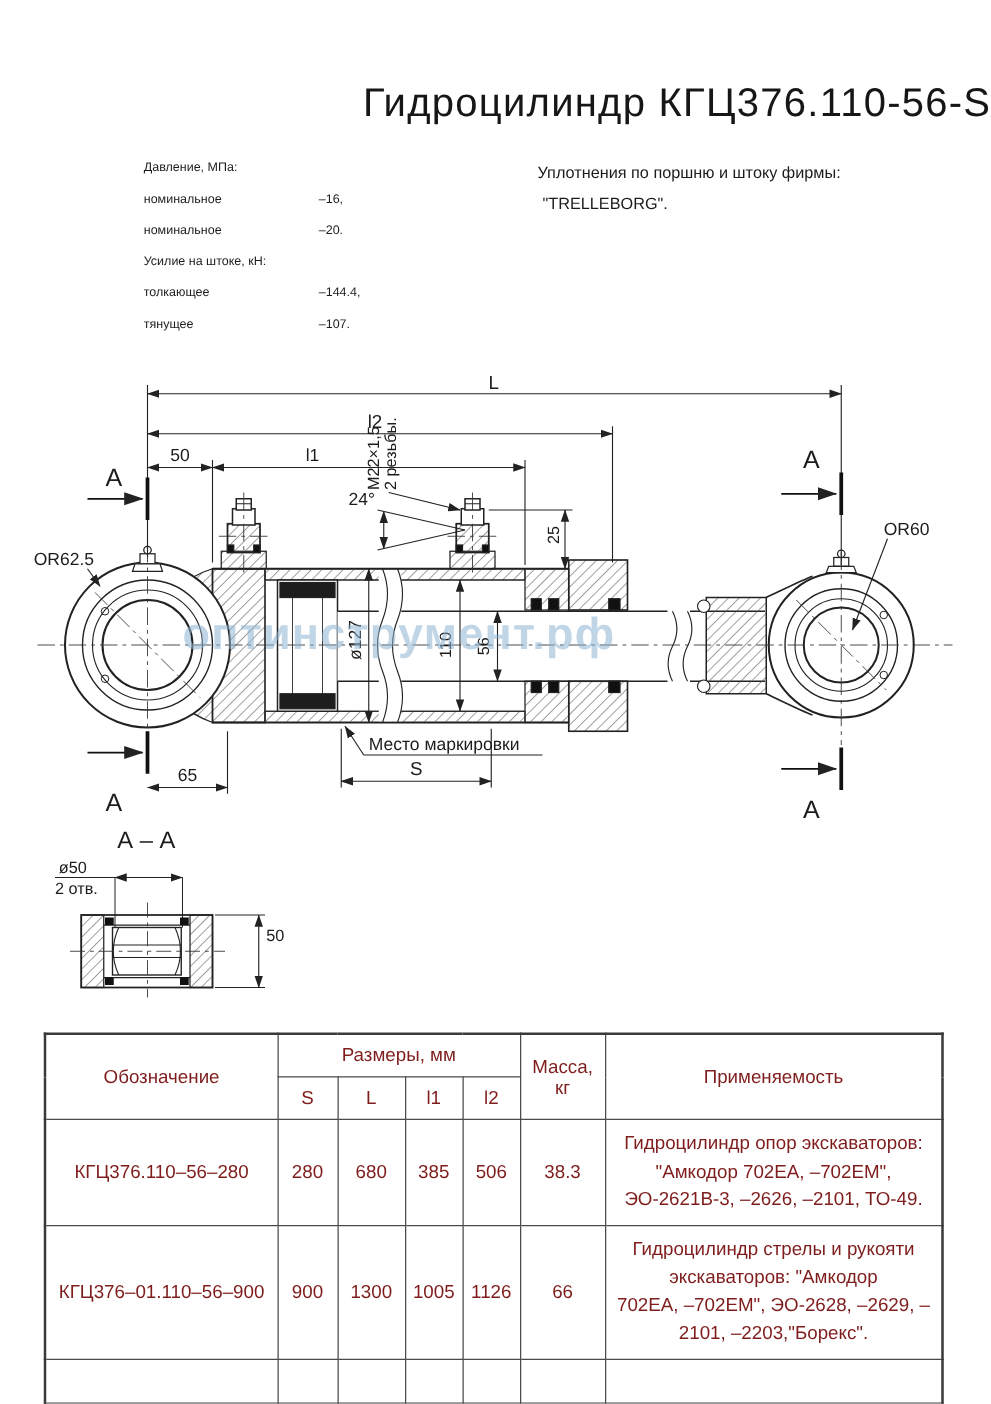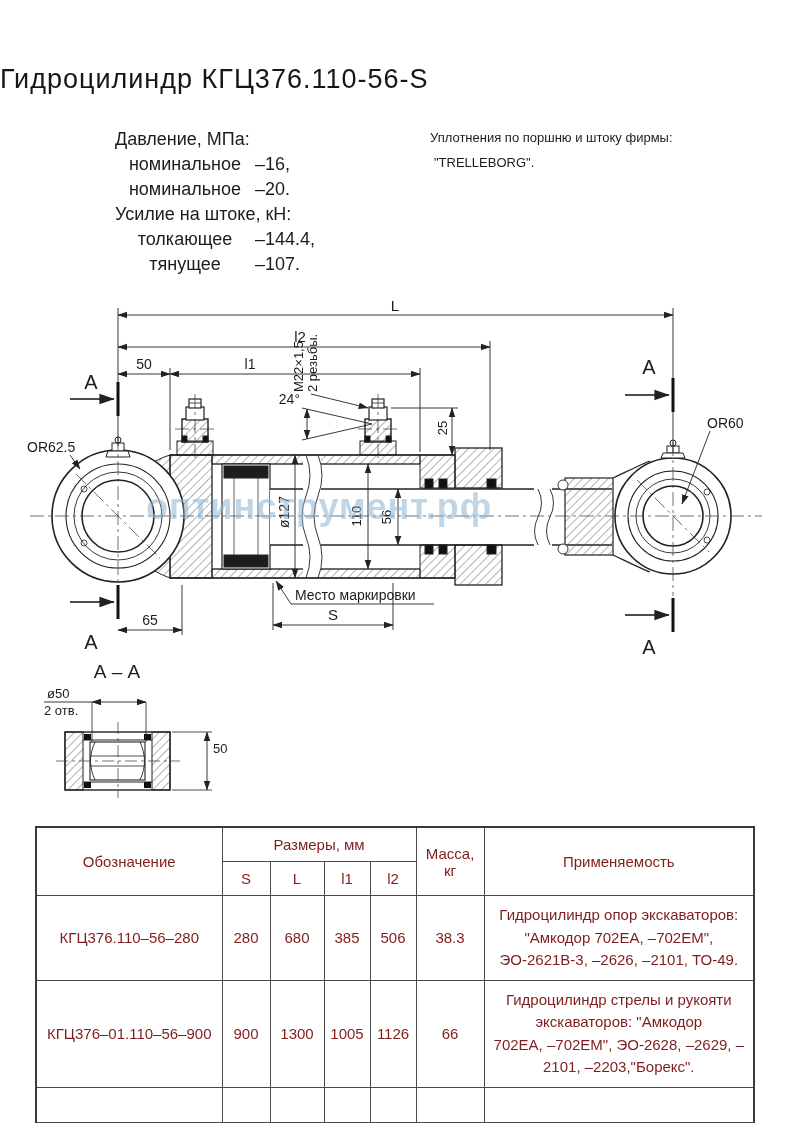--- a/index.html
+++ b/index.html
@@ -1,21 +1,21 @@
 <!DOCTYPE html>
 <html><head>
 <meta charset="utf-8">
 <style>
   html,body{margin:0;padding:0;background:#fff;}
   body{width:793px;height:1123px;position:relative;font-family:"Liberation Sans",sans-serif;color:#1c1c1c;overflow:hidden;}
   .abs{position:absolute;}
-  .title{top:64px;left:0;width:793px;text-align:left;font-size:27px;letter-spacing:1px;color:#161616;}
-  .specs{top:129px;left:115px;width:310px;font-size:18px;}
+  .title{top:64px;left:0;width:793px;text-align:right;font-size:32px;letter-spacing:1px;color:#161616;}
+  .specs{top:129px;left:115px;width:310px;font-size:10px;}
   .spec-line{display:flex;height:25px;align-items:flex-start;}
-  .spec-label{width:140px;text-align:center;}
+  .spec-label{width:140px;}
   .seals{top:125px;left:430px;font-size:13px;line-height:25px;}
   .seals .l2{padding-left:4px;}
   .drawing-svg{top:290px;left:0;}
   .watermark{top:486px;left:146px;font-size:36px;font-weight:600;letter-spacing:1px;color:rgba(140,178,210,0.55);white-space:nowrap;pointer-events:none;}
   table.spec-table{position:absolute;left:35px;top:826px;width:718px;border-collapse:collapse;table-layout:fixed;border:2px solid #3a3a3a;}
   table.spec-table td{border:1px solid #4a4a4a;font-weight:normal;text-align:center;font-size:15px;padding:8px 2px;vertical-align:middle;color:#7f1d1d;}
   td.desig{text-align:left;padding-left:10px;font-size:15px;}
   td.usage{font-size:9.5px;line-height:1.5;padding:0 6px;}
   .hdr{font-size:15px;}
   svg text{fill:#1c1c1c;font-family:"Liberation Sans",sans-serif;}

